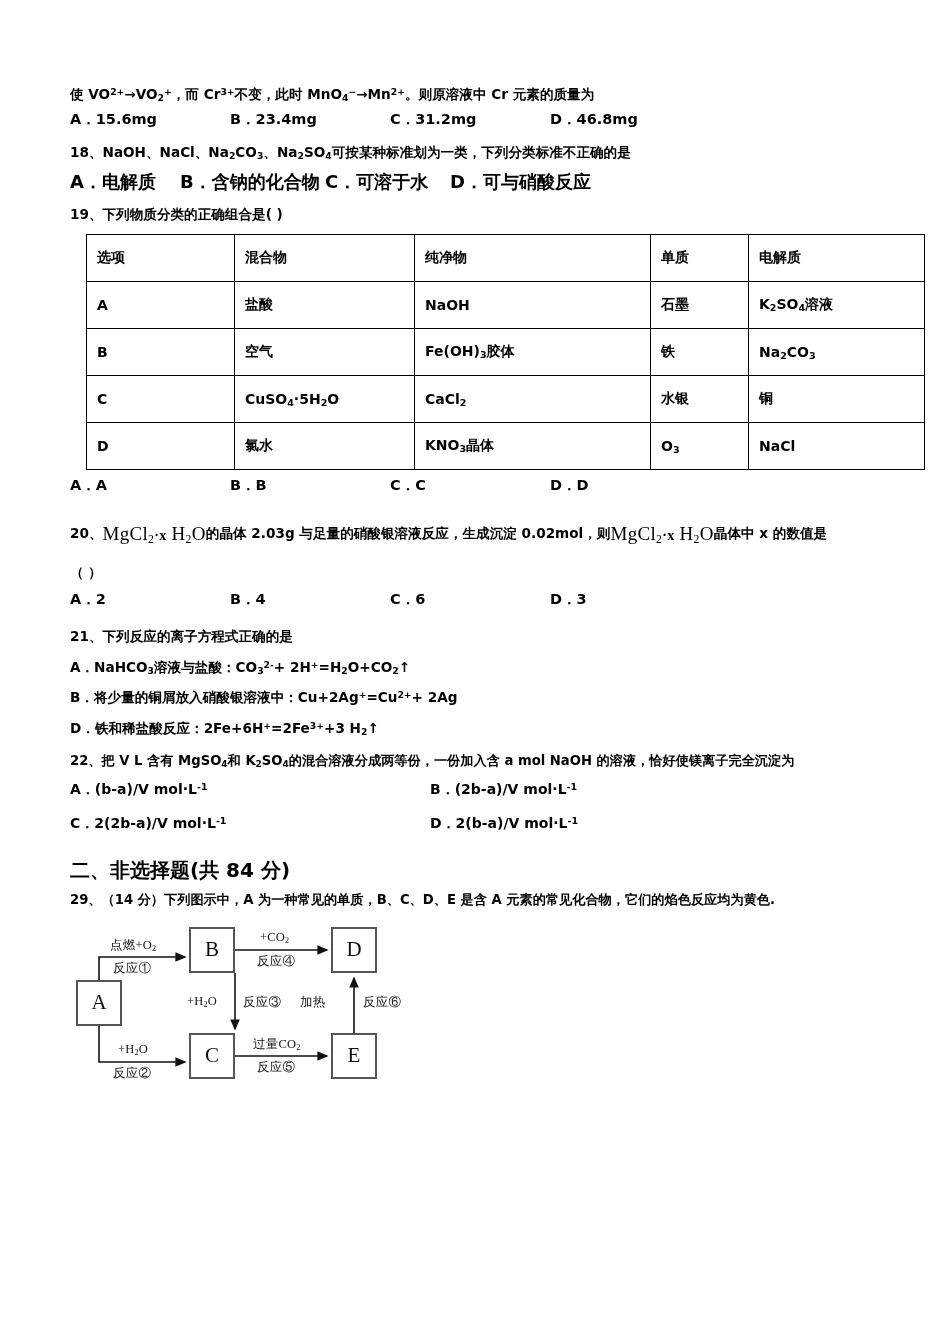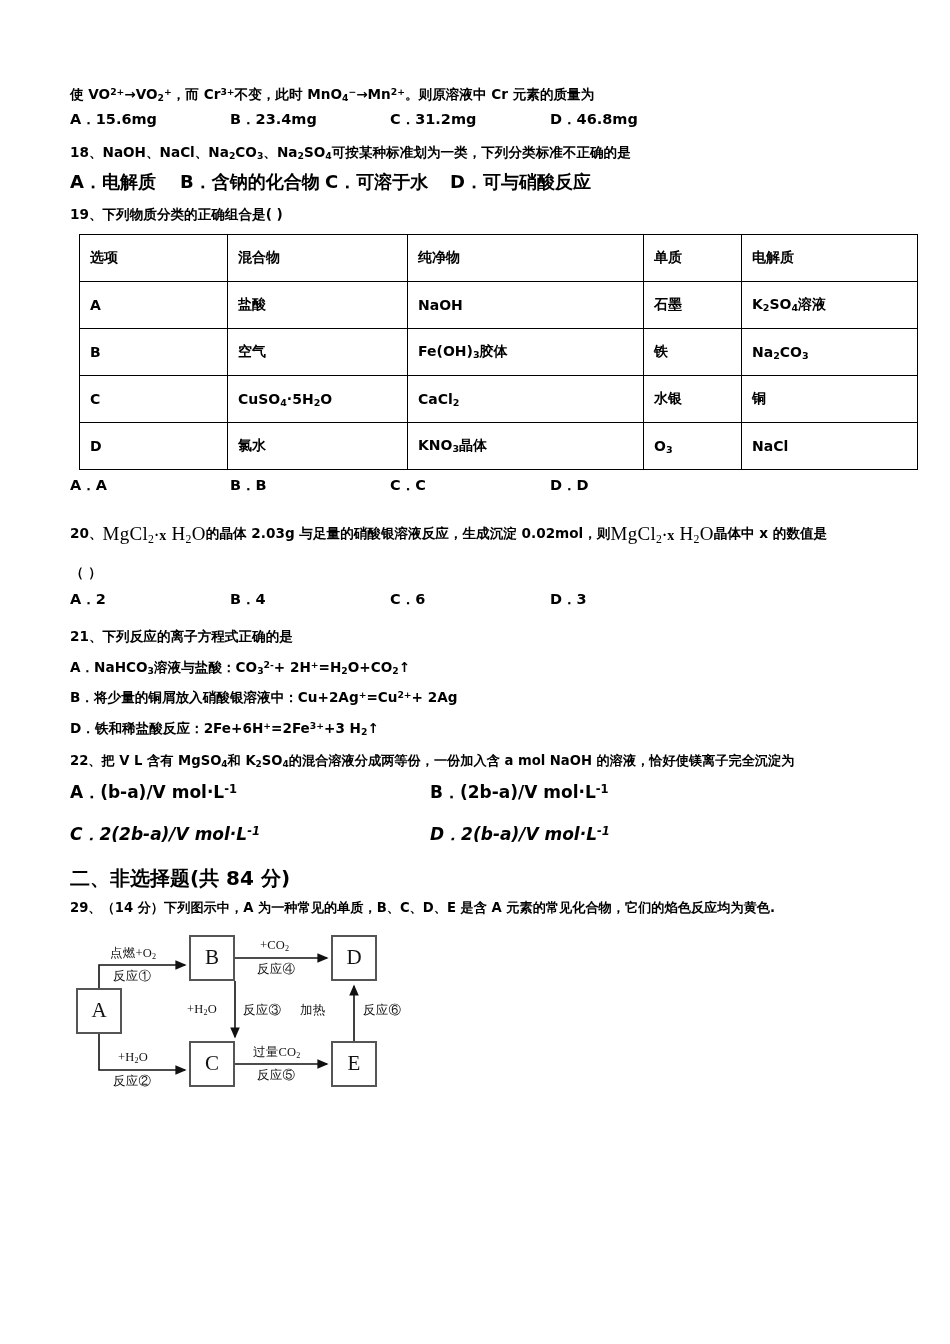--- a/index.html
+++ b/index.html
@@ -53,21 +53,21 @@
     font-weight: 700;
     font-size: 14.5px;
     white-space: nowrap;
     font-family: "DejaVu Sans", "Liberation Sans", sans-serif;
   }
   .o1 { left: 0px; }
   .o2 { left: 160px; }
   .o3 { left: 320px; }
   .o4 { left: 480px; }
 
-  .opts2 > span { position: absolute; top: 0; font-weight: 700; font-size: 17px;
+  .opts2 > span { position: absolute; top: 0; font-weight: 700; font-size: 14px;
     white-space: nowrap; font-family: "DejaVu Sans","Liberation Sans",sans-serif; }
   .opts2 { position: relative; height: 26px; margin: 8px 0 6px 0; }
   .p1 { left: 0px; }
   .p2 { left: 360px; }
 
   
   .tight { position: relative; height: 24px; margin: 7px 0 4px 0; }
   .tight > span {
     position: absolute; top: 0; white-space: nowrap;
     font-family: "DejaVu Sans","Liberation Sans",sans-serif;
@@ -75,21 +75,21 @@
   }
   .t1 { left: 0px; }
   .t2 { left: 110px; }
   .t3 { left: 255px; }
   .t4 { left: 380px; }
 
   
   table.clsf {
     border-collapse: collapse;
     width: 838px;
-    margin: 10px 0 6px 9px;
+    margin: 10px 0 6px 16px;
     table-layout: fixed;
   }
   table.clsf td {
     border: 1px solid #000;
     padding: 9px 10px;
     height: 28px;
     vertical-align: middle;
     font-size: 14px;
     font-weight: 700;
     font-family: "DejaVu Sans","Liberation Sans",sans-serif;
@@ -269,21 +269,21 @@
     </div>
 
     <div class="stem" style="margin-top:13px; font-size:13.2px;">
       22、把 V L 含有 MgSO<sub>4</sub>和 K<sub>2</sub>SO<sub>4</sub>的混合溶液分成两等份，一份加入含 a mol NaOH 的溶液，恰好使镁离子完全沉淀为
     </div>
 
     <div class="opts2" style="margin-top:10px;">
       <span class="p1">A．(b-a)/V mol·L<sup>-1</sup></span>
       <span class="p2">B．(2b-a)/V mol·L<sup>-1</sup></span>
     </div>
-    <div class="opts2" style="margin-top:16px;font-style:italic;">
+    <div class="opts2" style="margin-top:8px;">
       <span class="p1">C．2(2b-a)/V mol·L<sup>-1</sup></span>
       <span class="p2">D．2(b-a)/V mol·L<sup>-1</sup></span>
     </div>
 
     <div class="section-head">二、非选择题(共 84 分)</div>
     <div class="stem" style="font-size:13.2px; margin-top:4px;">29、（14 分）下列图示中，A 为一种常见的单质，B、C、D、E 是含 A 元素的常见化合物，它们的焰色反应均为黄色.</div>
 
     <div class="diagram">
       <svg class="wires" viewBox="0 0 400 185">
         <defs>

